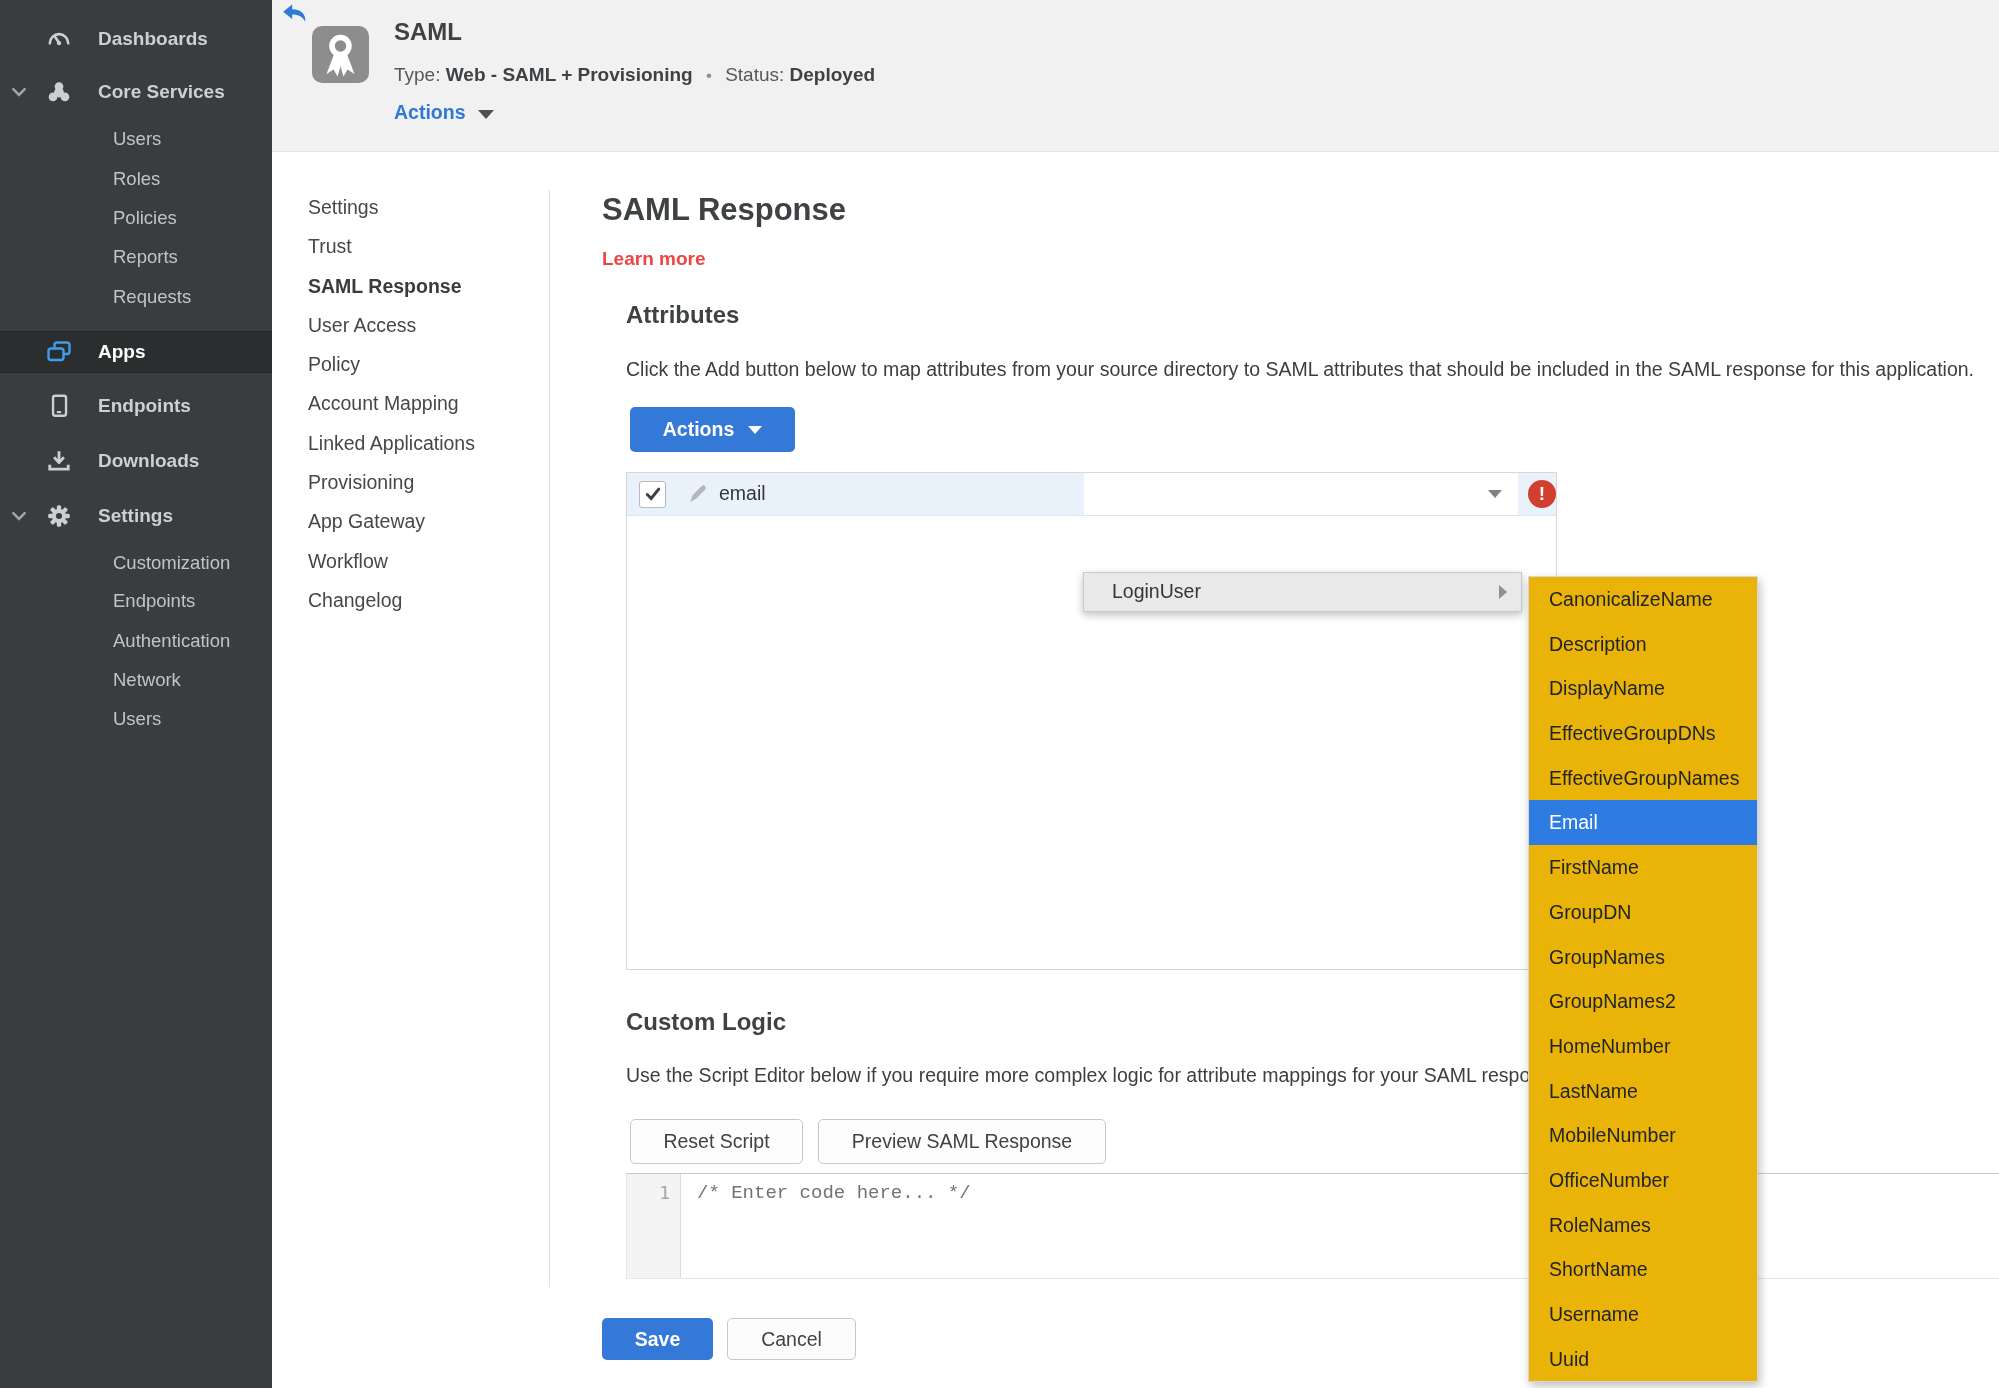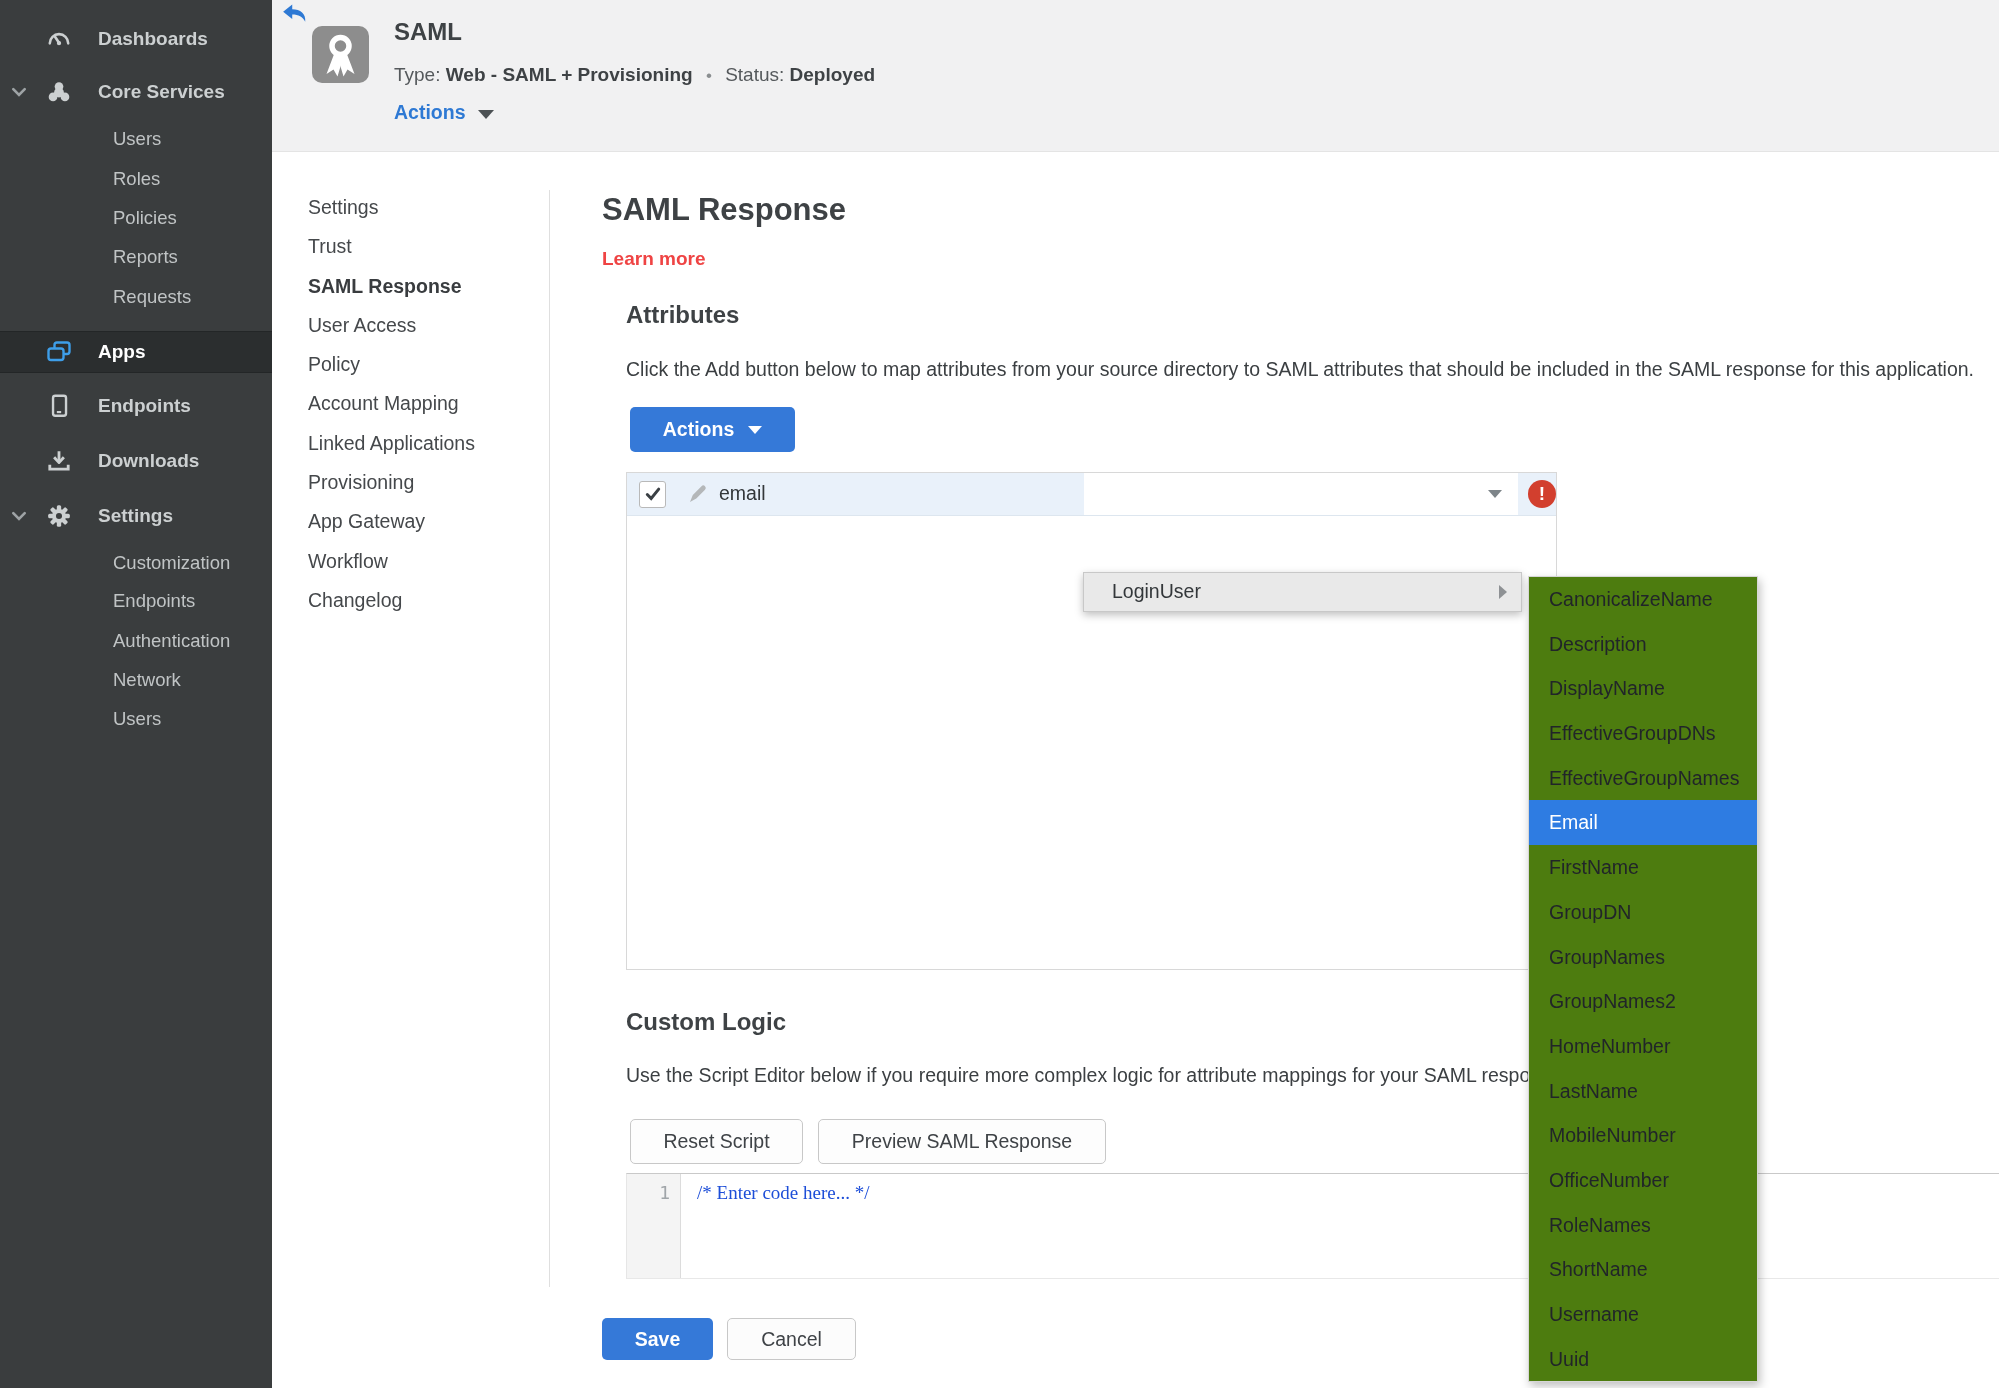--- a/index.html
+++ b/index.html
@@ -62,36 +62,36 @@
   .cell-name { position:absolute; left:92px; top:9px; font-size:19.5px; color:#33373a; }
   .combo { position:absolute; left:457px; top:0; width:434px; height:42px; background:#fff; cursor:pointer; }
   .combo .caret { position:absolute; right:16px; top:17px; width:0; height:0; border-left:7px solid transparent; border-right:7px solid transparent; border-top:8px solid #7d8489; }
   .err-badge { position:absolute; left:901px; top:7px; width:28px; height:28px; border-radius:50%; background:#d23f2e; color:#fff; font-weight:700; font-size:19px; text-align:center; line-height:28px; }
 
   
   .ctx-menu { position:absolute; left:1083px; top:572px; width:439px; height:40px; background:#e9e9e9; border:1px solid #c8c8c8;
               box-shadow:0 3px 8px rgba(0,0,0,.25); z-index:40; cursor:pointer; }
   .ctx-menu .lbl { position:absolute; left:28px; top:7px; font-size:19.5px; color:#33373a; }
   .ctx-menu .arr { position:absolute; right:14px; top:12px; width:0; height:0; border-top:7px solid transparent; border-bottom:7px solid transparent; border-left:8px solid #8e9194; }
-  .submenu { position:absolute; left:1528px; top:576px; width:230px; background:#4d7c0f; border:1px solid #d6d6d6;
+  .submenu { position:absolute; left:1528px; top:576px; width:230px; background:#eab308; border:1px solid #d6d6d6;
              box-shadow:2px 4px 9px rgba(0,0,0,.25); z-index:50; }
   .smi { height:44.7px; line-height:44.7px; padding-left:20px; font-size:19.5px; color:#212529; cursor:pointer; white-space:nowrap; }
   .smi.sel { background:#2e7ce2; color:#fff; }
 
   
   .btn-ghost { position:absolute; background:#fdfdfd; border:1px solid #c8c8c8; border-radius:5px; font-size:19.5px; color:#3f4347;
                display:flex; align-items:center; justify-content:center; cursor:pointer; font-family:"Liberation Sans", sans-serif; }
   .reset-btn { left:630px; top:1119px; width:173px; height:45px; }
   .preview-btn { left:818px; top:1119px; width:288px; height:45px; }
 
   .editor { position:absolute; left:626px; top:1173px; width:1373px; height:106px; background:#fff;
             border-top:1px solid #c9c9c9; border-left:1px solid #e6e6e6; border-bottom:1px solid #e8e8e8; }
   .gutter { position:absolute; left:0; top:0; width:54px; height:104px; background:#f4f4f4; border-right:1px solid #dcdcdc;
             font-family:"DejaVu Sans Mono", monospace; font-size:18px; color:#a0a5a9; text-align:right; padding:8px 10px 0 0; }
-  .code { position:absolute; left:70px; top:8px; font-family:Liberation Serif, serif; font-size:19px; color:#1d4ed8; white-space:pre; cursor:text; }
+  .code { position:absolute; left:70px; top:8px; font-family:Liberation Mono, monospace; font-size:19px; color:#737373; white-space:pre; cursor:text; }
 
   .save-btn { left:602px; top:1318px; width:111px; height:42px; }
   .cancel-btn { left:727px; top:1318px; width:129px; height:42px; background:#fcfcfc; }
 </style>
 </head>
 <body>
 
 <div class="page">
 
   <div class="sidebar">

